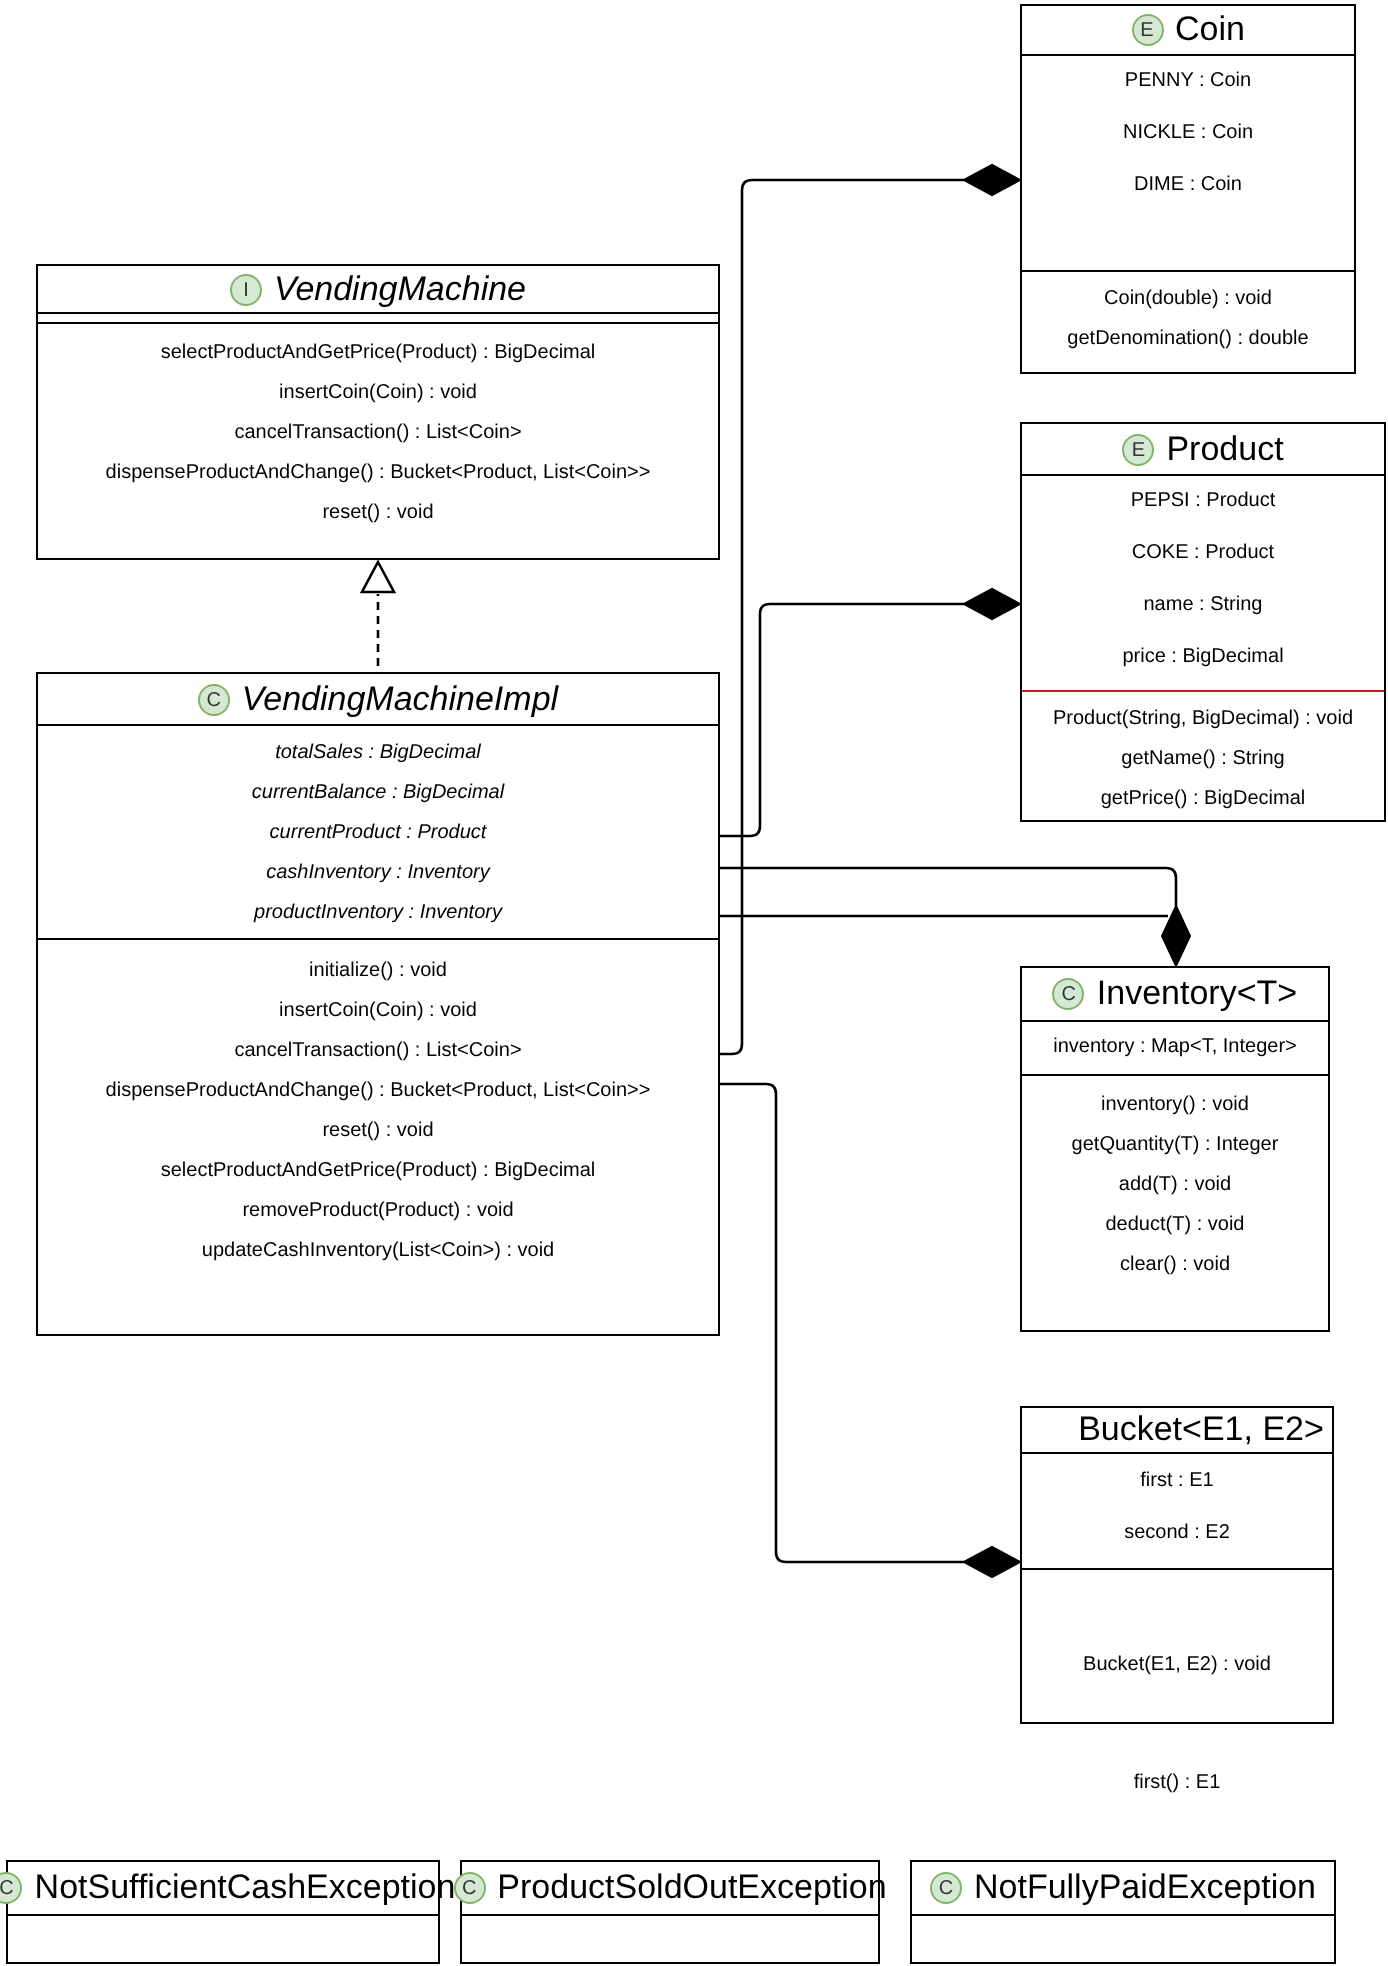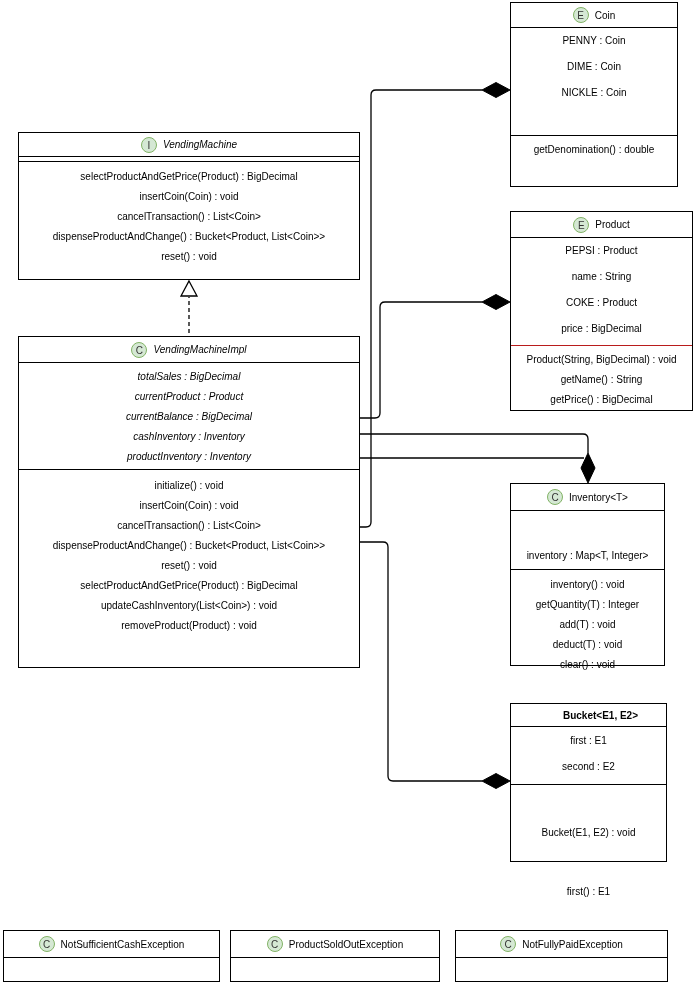--- a/index.html
+++ b/index.html
@@ -14,23 +14,23 @@
   .hdr{
     display:flex;align-items:center;justify-content:center;gap:6px;
     border-bottom:1px solid #000;box-sizing:border-box;flex:0 0 auto;
   }
   .badge{
     width:16px;height:16px;border-radius:50%;
     background:#d5e8d4;border:1px solid #82b366;
     font-size:10px;line-height:16px;text-align:center;color:#333;
     box-sizing:border-box;flex:0 0 auto;display:inline-block;
   }
-  .title{font-size:10px;white-space:nowrap;}
+  .title{font-size:17px;white-space:nowrap;}
   .italic{font-style:italic;}
-  .bold{font-weight:bold;margin-left:24px;}
+  .bold{font-weight:normal;margin-left:24px;}
   .sec{box-sizing:border-box;flex:0 0 auto;}
   .row{font-size:10px;text-align:center;white-space:nowrap;}
 
   
   .vm{left:18px;top:132px;width:342px;height:148px;}
   .vm .hdr{height:24px;}
   .vm .emptyfields{height:4px;border-bottom:1px solid #000;}
   .vm .methods{padding-top:5px;}
   .vm .row{height:20px;line-height:20px;}
 
@@ -53,21 +53,21 @@
   .product{left:510px;top:211px;width:183px;height:200px;}
   .product .hdr{height:26px;}
   .product .fields{height:108px;border-bottom:1px solid #b91c1c;}
   .product .fields .row{height:26px;line-height:26px;}
   .product .methods{padding-top:4px;}
   .product .methods .row{height:20px;line-height:20px;}
 
   
   .inventory{left:510px;top:483px;width:155px;height:183px;}
   .inventory .hdr{height:27px;}
-  .inventory .fields{height:27px;border-bottom:1px solid #000;margin-top:32px;}
+  .inventory .fields{height:27px;border-bottom:1px solid #000;}
   .inventory .fields .row{height:26px;line-height:26px;}
   .inventory .methods{padding-top:5px;}
   .inventory .methods .row{height:20px;line-height:20px;}
 
   
   .bucket{left:510px;top:703px;width:157px;height:159px;}
   .bucket .hdr{height:23px;}
   .bucket .fields{height:58px;border-bottom:1px solid #000;padding-top:1px;}
   .bucket .fields .row{height:26px;line-height:26px;}
   .bucket .methods{padding-top:2px;}
@@ -135,61 +135,62 @@
     </div>
   </div>
 
   <div class="uml vmi">
     <div class="hdr">
       <span class="badge">C</span>
       <span class="title italic">VendingMachineImpl</span>
     </div>
     <div class="sec fields">
       <div class="row">totalSales : BigDecimal</div>
+      <div class="row">currentBalance : BigDecimal</div>
       <div class="row">currentProduct : Product</div>
-      <div class="row">currentBalance : BigDecimal</div>
       <div class="row">cashInventory : Inventory</div>
       <div class="row">productInventory : Inventory</div>
     </div>
     <div class="sec methods">
       <div class="row">initialize() : void</div>
       <div class="row">insertCoin(Coin) : void</div>
       <div class="row">cancelTransaction() : List&lt;Coin&gt;</div>
       <div class="row">dispenseProductAndChange() : Bucket&lt;Product, List&lt;Coin&gt;&gt;</div>
       <div class="row">reset() : void</div>
       <div class="row">selectProductAndGetPrice(Product) : BigDecimal</div>
+      <div class="row">removeProduct(Product) : void</div>
       <div class="row">updateCashInventory(List&lt;Coin&gt;) : void</div>
-      <div class="row">removeProduct(Product) : void</div>
     </div>
   </div>
 
   <div class="uml coin">
     <div class="hdr">
       <span class="badge">E</span>
       <span class="title">Coin</span>
     </div>
     <div class="sec fields">
       <div class="row">PENNY : Coin</div>
+      <div class="row">NICKLE : Coin</div>
       <div class="row">DIME : Coin</div>
-      <div class="row">NICKLE : Coin</div>
-    </div>
-    <div class="sec methods">
+    </div>
+    <div class="sec methods">
+      <div class="row">Coin(double) : void</div>
       <div class="row">getDenomination() : double</div>
     </div>
   </div>
 
   <div class="uml product">
     <div class="hdr">
       <span class="badge">E</span>
       <span class="title">Product</span>
     </div>
     <div class="sec fields">
       <div class="row">PEPSI : Product</div>
+      <div class="row">COKE : Product</div>
       <div class="row">name : String</div>
-      <div class="row">COKE : Product</div>
       <div class="row">price : BigDecimal</div>
     </div>
     <div class="sec methods">
       <div class="row">Product(String, BigDecimal) : void</div>
       <div class="row">getName() : String</div>
       <div class="row">getPrice() : BigDecimal</div>
     </div>
   </div>
 
   <div class="uml inventory">

